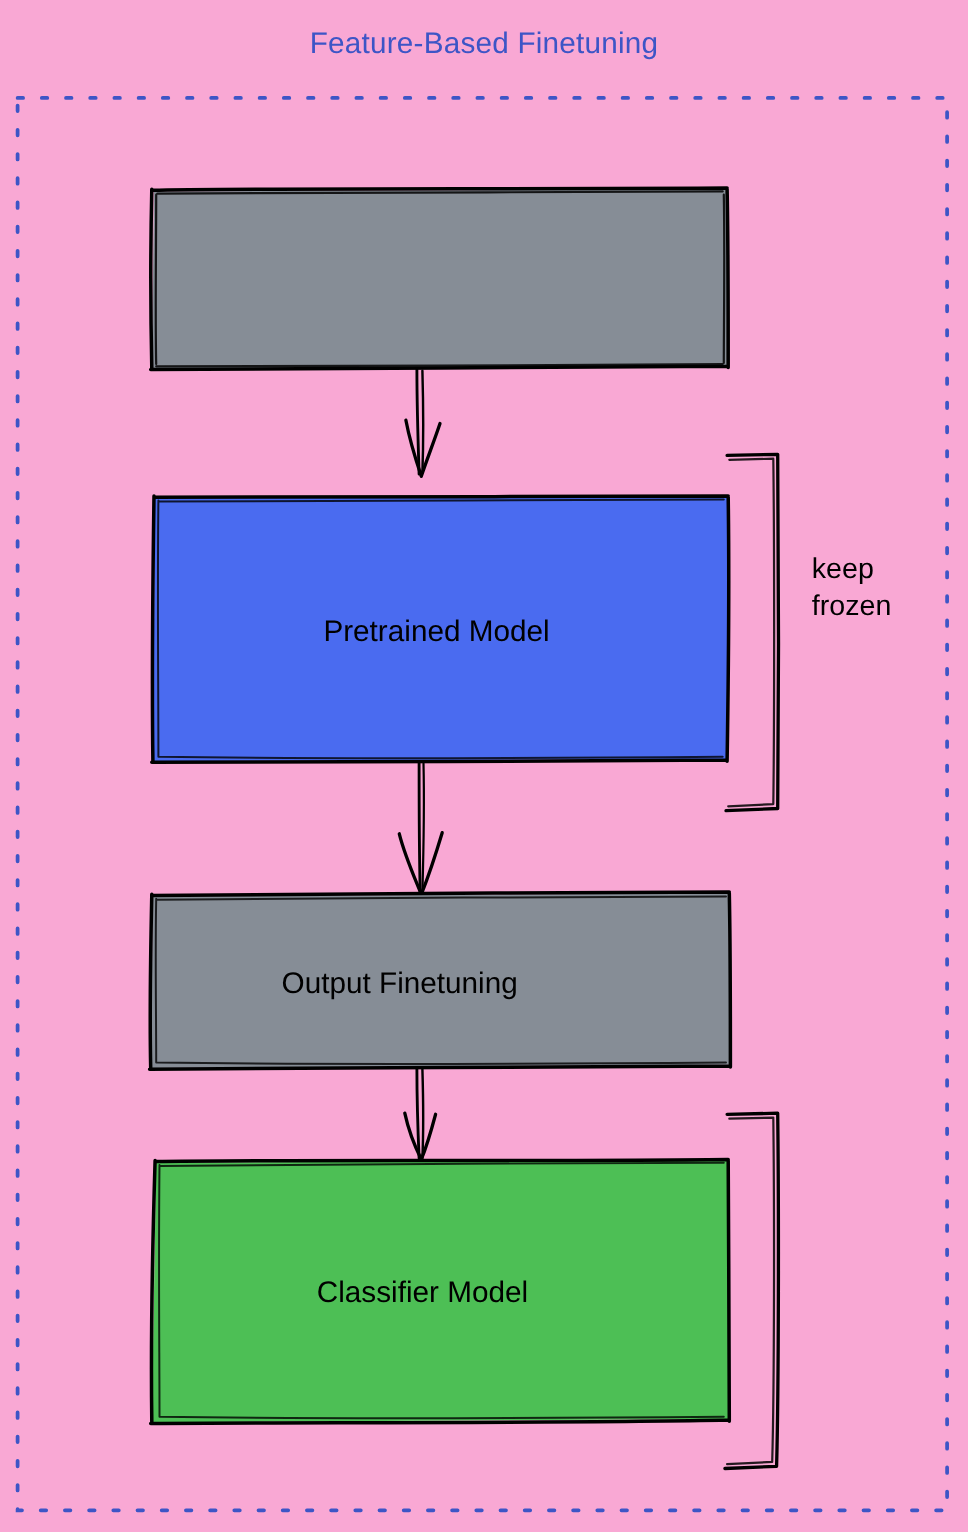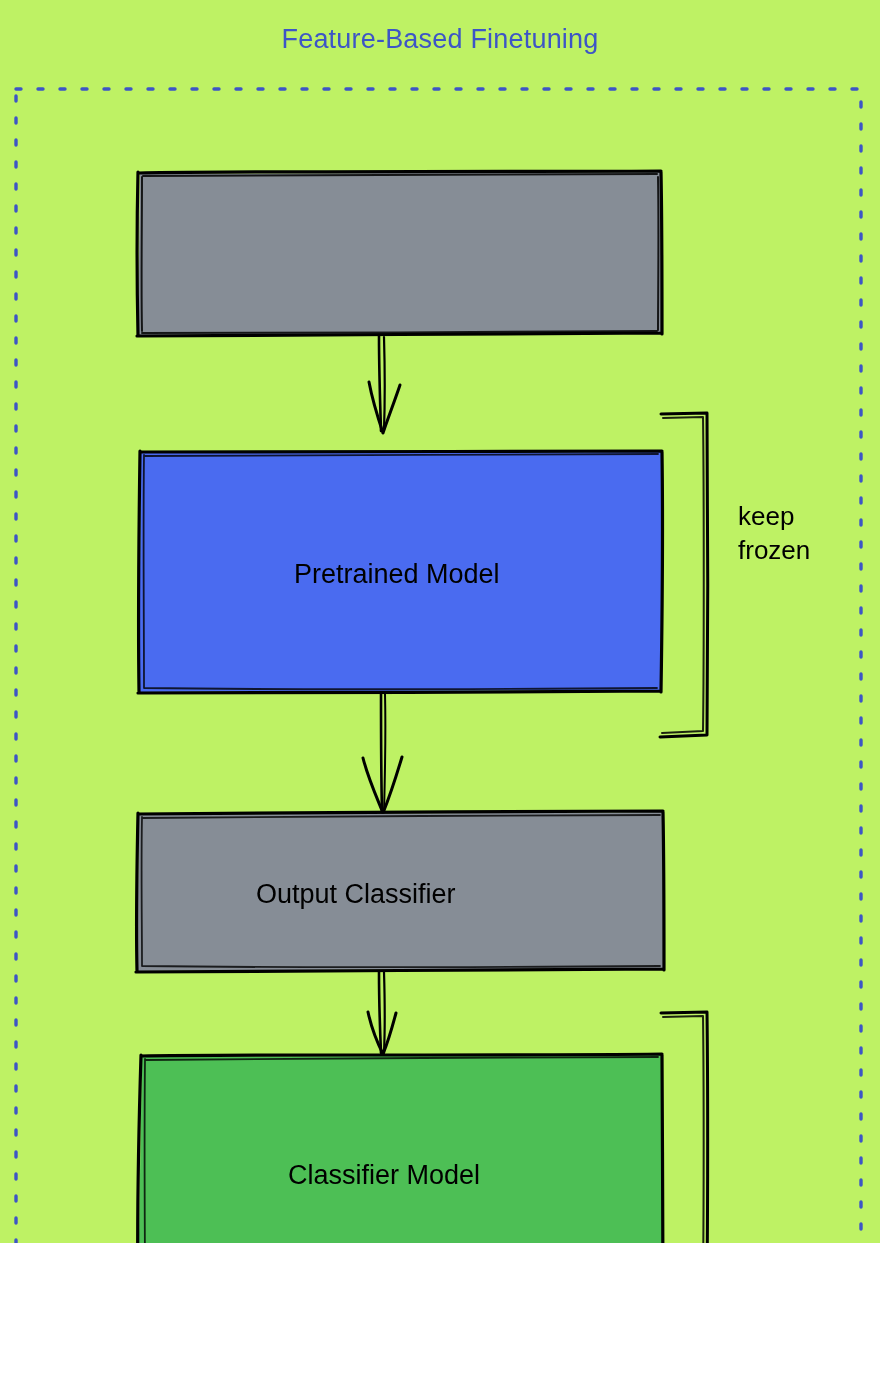--- a/index.html
+++ b/index.html
@@ -6,22 +6,22 @@
     margin: 0;
     padding: 0;
     background: #ffffff;
   }
   body {
     font-family: "Liberation Sans", sans-serif;
   }
   #canvas {
     position: relative;
     width: 880px;
-    height: 1243px;
-    background: #bef264;
+    height: 1393px;
+    background: #f9a8d4;
     overflow: hidden;
   }
   #diagram-svg {
     position: absolute;
     left: 0;
     top: 0;
     width: 880px;
     height: 1393px;
   }
   .txt {
@@ -118,21 +118,21 @@
       <path d="M663,1017 L703,1016 C704,1095 704,1260 702,1329 L661,1331" fill="none" stroke="#000000" stroke-width="2" stroke-linecap="round" stroke-linejoin="round" opacity="0.85"></path>
     </g>
 
   </svg>
 
   <div class="txt" id="title-text">Feature-Based Finetuning</div>
 
 
   <div class="txt node-label" id="label-pretrained">Pretrained Model</div>
 
-  <div class="txt node-label" id="label-embeddings">Output Classifier</div>
+  <div class="txt node-label" id="label-embeddings">Output Finetuning</div>
 
   <div class="txt node-label" id="label-classifier">Classifier Model</div>
 
   <div class="txt side-label" id="label-keep-frozen">keep
 frozen</div>
 
 
 </div>
 
 </body></html>

